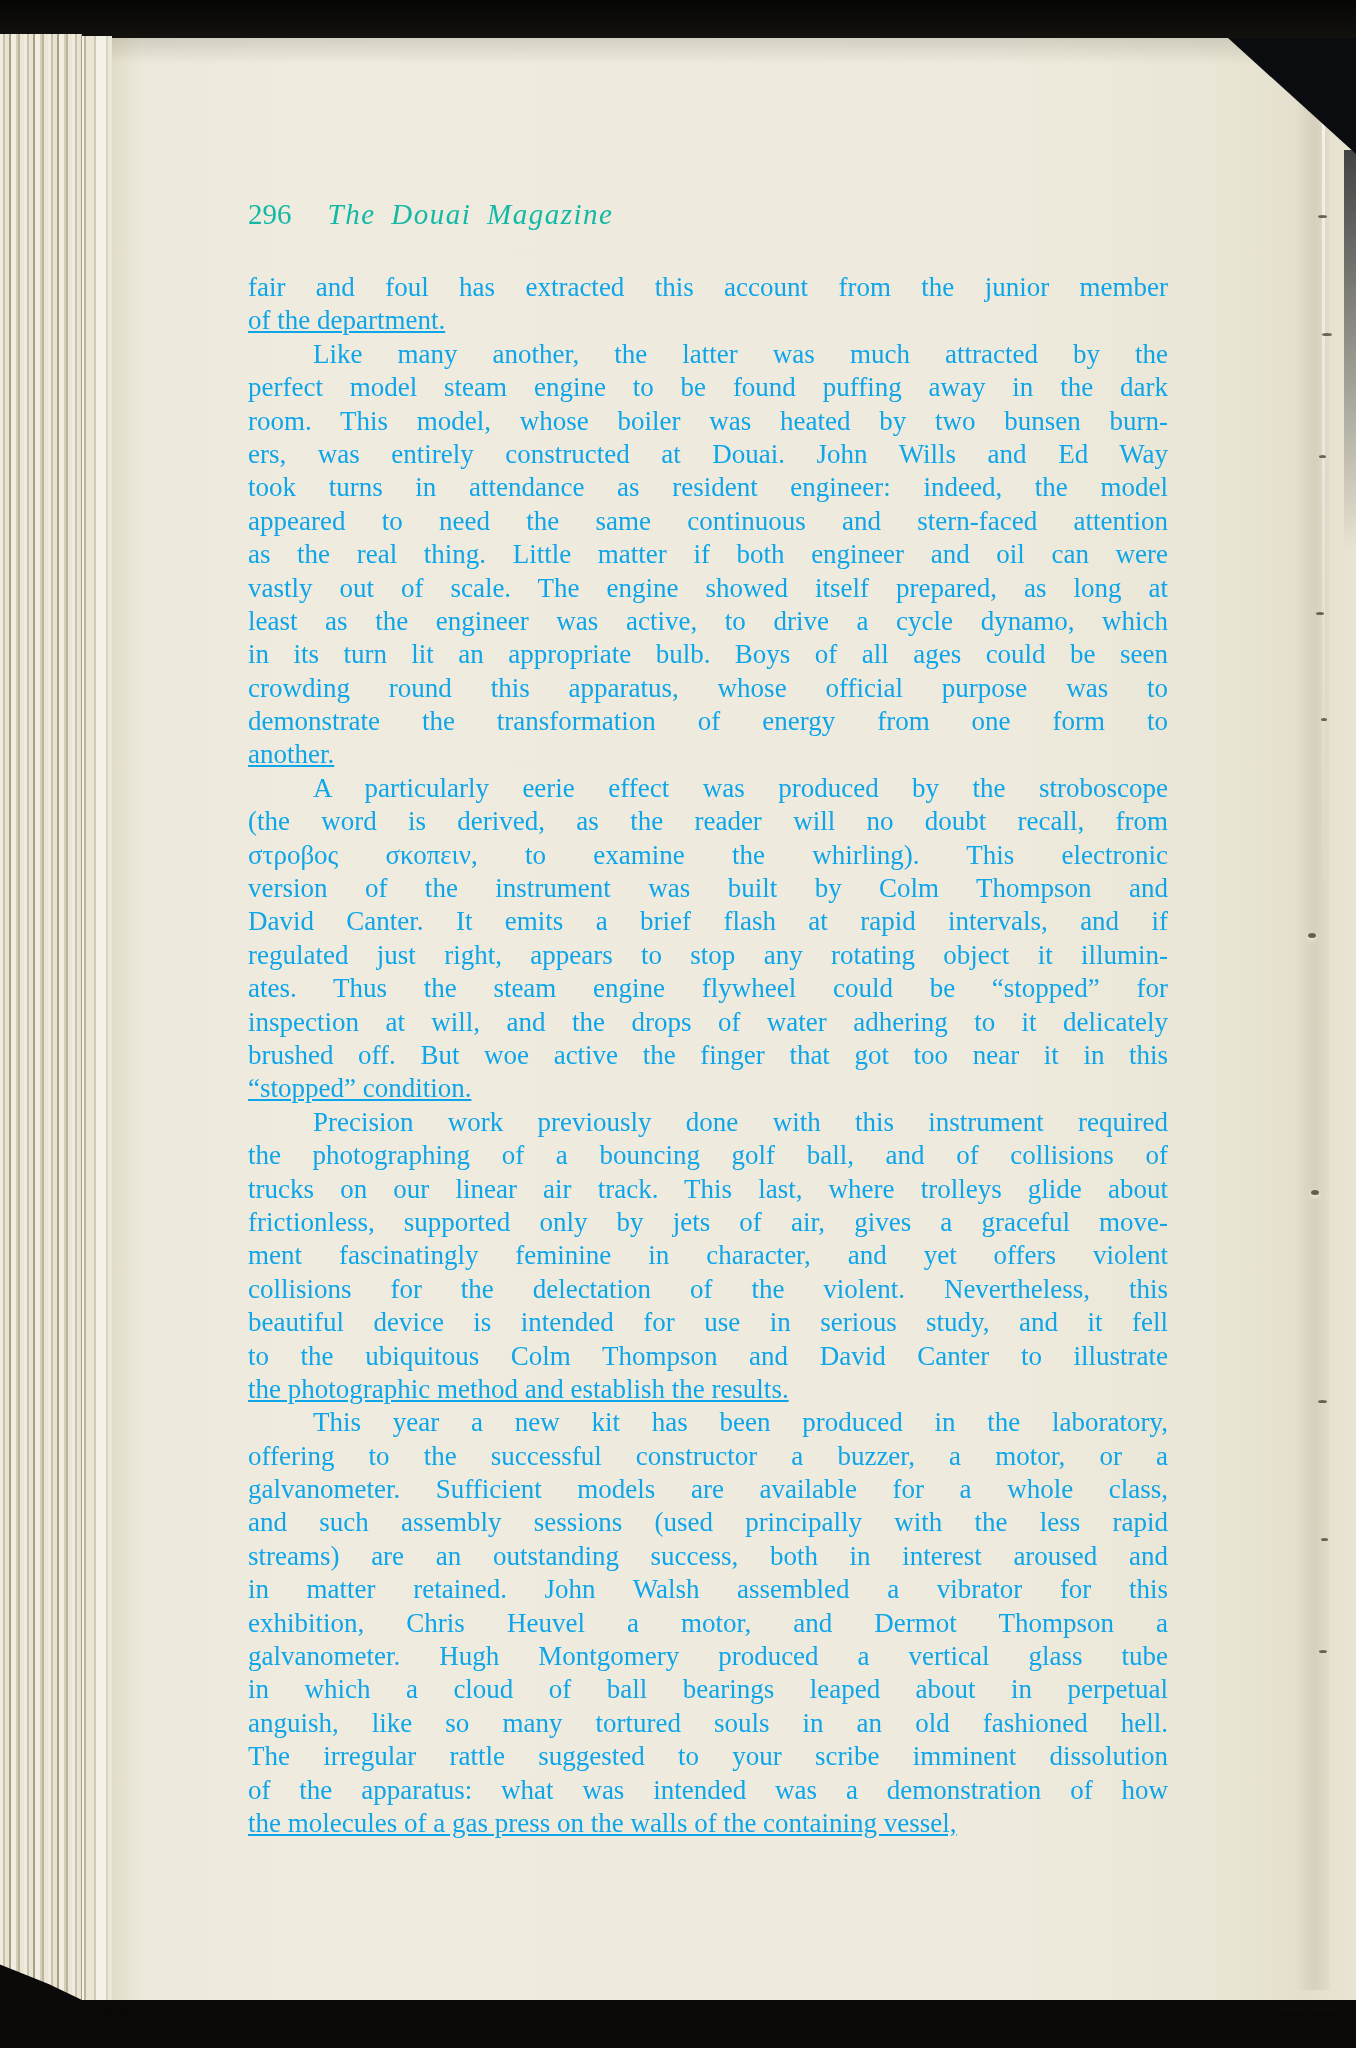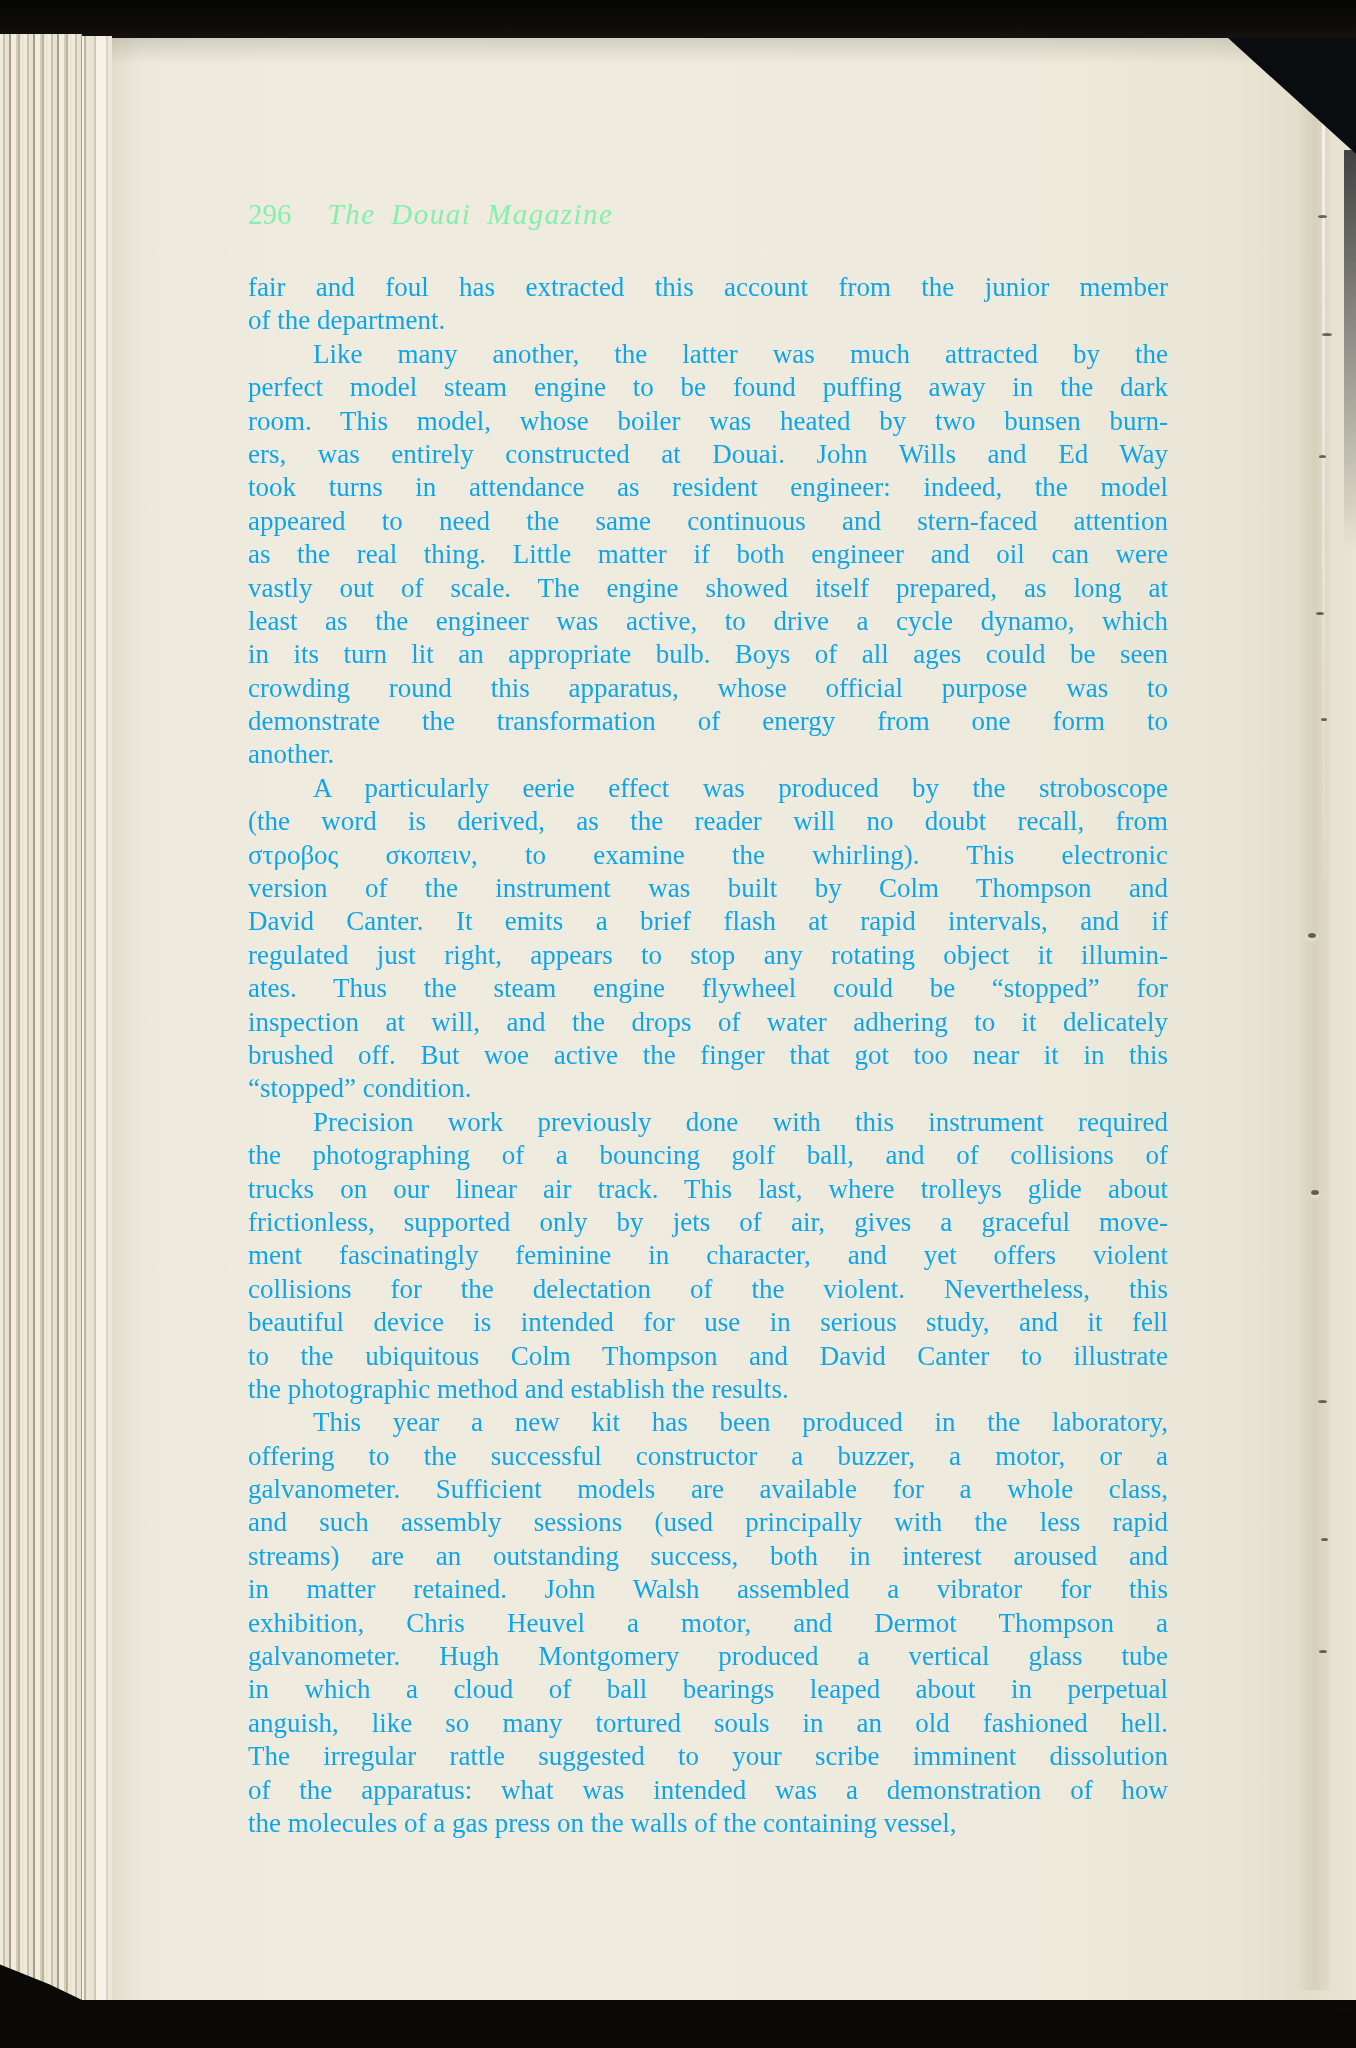--- a/index.html
+++ b/index.html
@@ -69,33 +69,33 @@
   }
   .gutter-shade{
     position:absolute;left:1296px;top:38px;width:34px;height:1952px;
     background:linear-gradient(90deg,rgba(150,140,115,0) 0%,rgba(150,140,115,0.18) 55%,rgba(150,140,115,0.05) 100%);
   }
   .speck{position:absolute;background:#4a4336;border-radius:50%;opacity:0.8;}
   .speck.halo{box-shadow:0 2px 4px rgba(255,255,255,0.8);}
   
   .running-head{
     position:absolute;left:248px;top:198px;width:920px;height:40px;
-    font-size:29px;color:#86efac;white-space:nowrap;
+    font-size:29px;color:#14b8a6;white-space:nowrap;
   }
   .running-head .title{
     font-style:italic;margin-left:36px;letter-spacing:1.5px;word-spacing:7px;
   }
   .body-text{
     position:absolute;left:248px;top:271px;width:920px;
     font-size:27px;line-height:33.4px;color:#0ea5e9;
   }
   .line{
     text-align:justify;text-align-last:justify;height:33.4px;overflow:visible;
   }
-  .line.lastline{text-align-last:left;}
+  .line.lastline{text-align-last:left;text-decoration:underline;}
   .para.indent .line.firstline{padding-left:65px;box-sizing:border-box;}
   .greek{}
 </style>
 </head>
 <body>
 
 <div class="cover-top"></div>
 <div class="page-stack"></div>
 <div class="page-edge-transition"></div>
 

